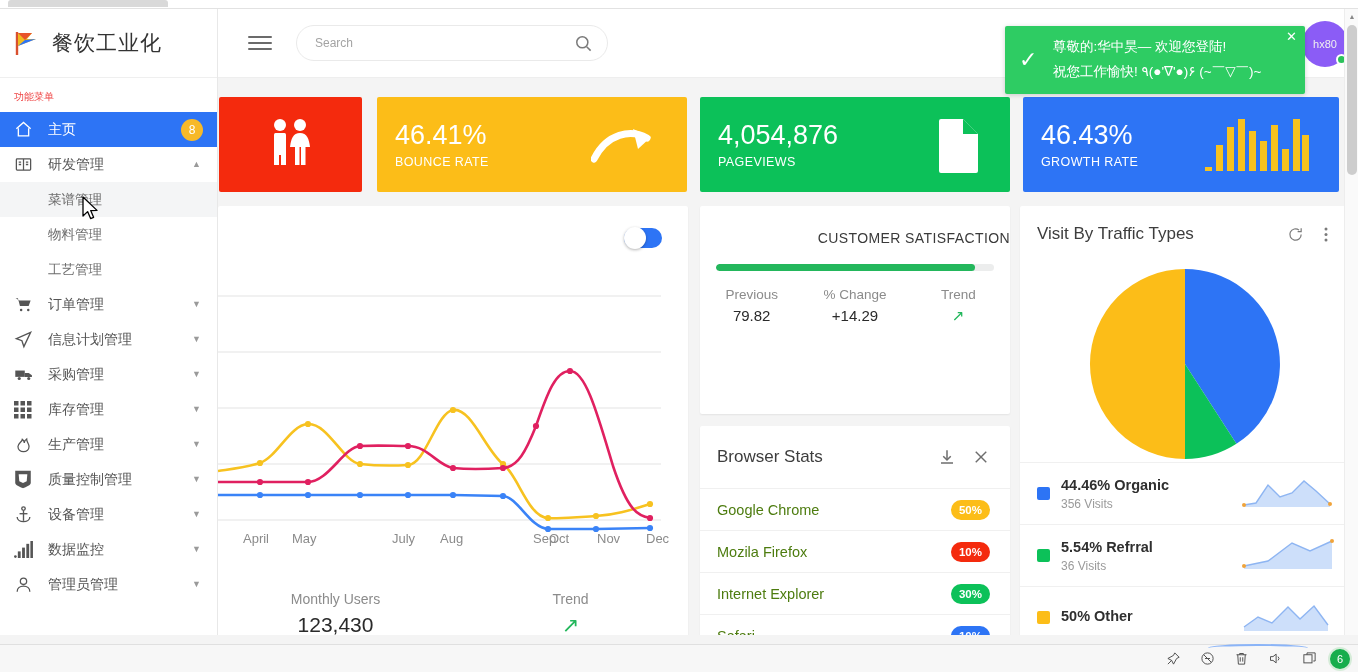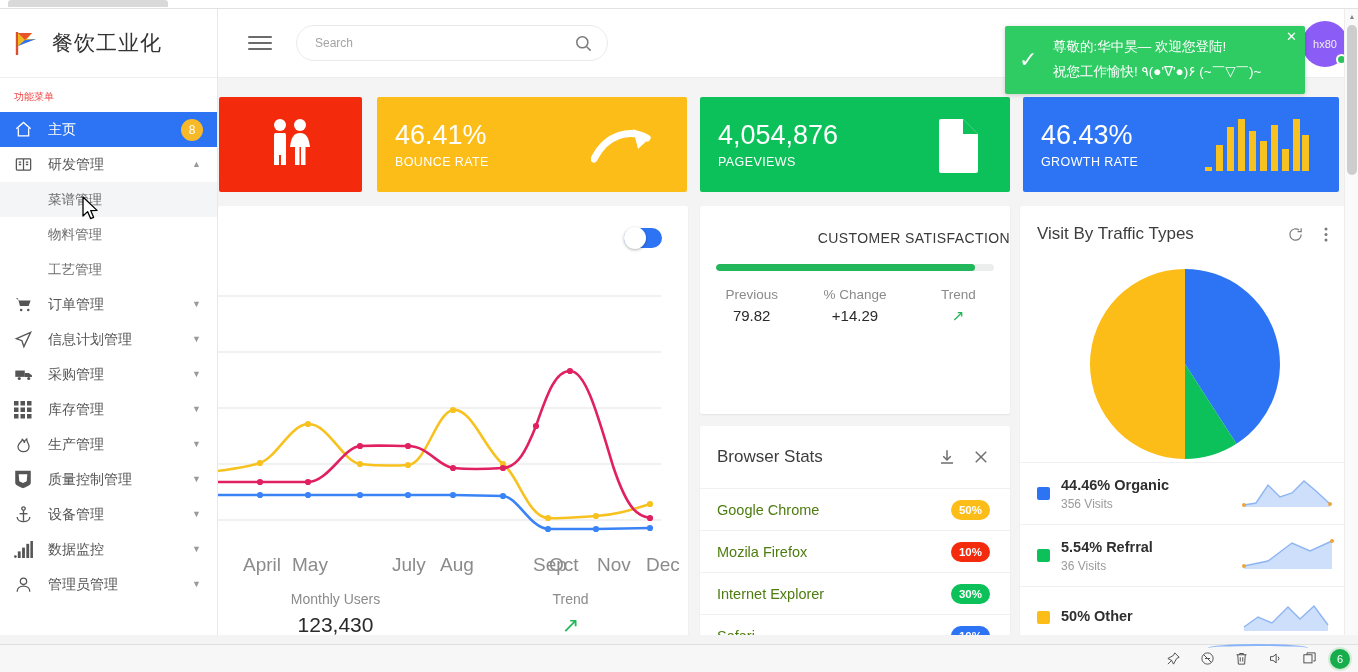--- a/index.html
+++ b/index.html
@@ -603,21 +603,21 @@
           <circle cx="142" cy="229" r="3.1"></circle>
             <circle cx="190" cy="229" r="3.1"></circle>
           <circle cx="235" cy="229" r="3.1"></circle>
             <circle cx="285" cy="230" r="3.1"></circle>
           <circle cx="330" cy="263" r="3.1"></circle>
             <circle cx="378" cy="263" r="3.1"></circle>
           <circle cx="432" cy="262" r="3.1"></circle>
         </g>
       </svg>
 
-      <div style="position:absolute;left:0;top:348px;width:470px;height:20px;color:#8b8b8b;font-size:19px;">
+      <div style="position:absolute;left:0;top:325px;width:470px;height:20px;color:#8b8b8b;font-size:13px;">
         <span style="position:absolute;left:25px">April</span>
         <span style="position:absolute;left:74px">May</span>
         <span style="position:absolute;left:174px">July</span>
         <span style="position:absolute;left:222px">Aug</span>
         <span style="position:absolute;left:315px">Sep</span>
 
         <span style="position:absolute;left:331px">Oct</span>
         <span style="position:absolute;left:379px">Nov</span>
         <span style="position:absolute;left:428px">Dec</span>
       </div>

